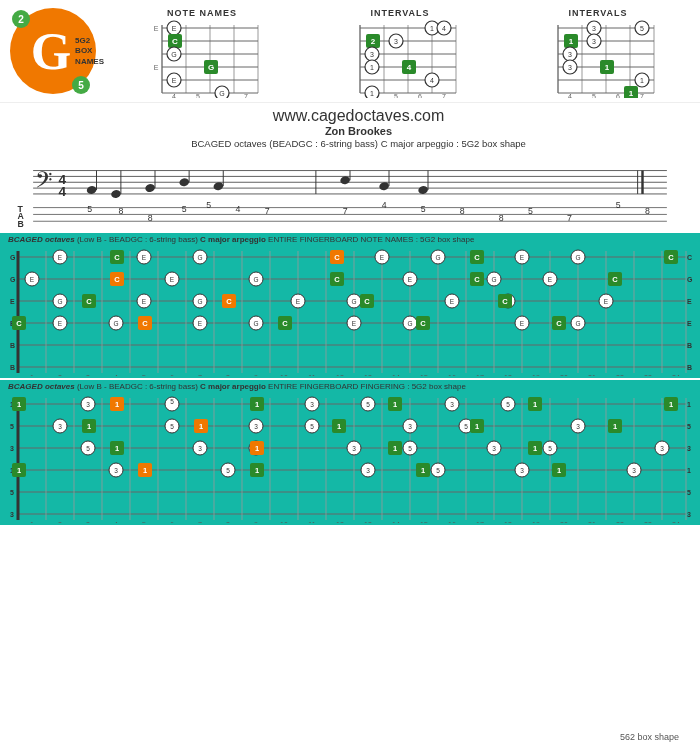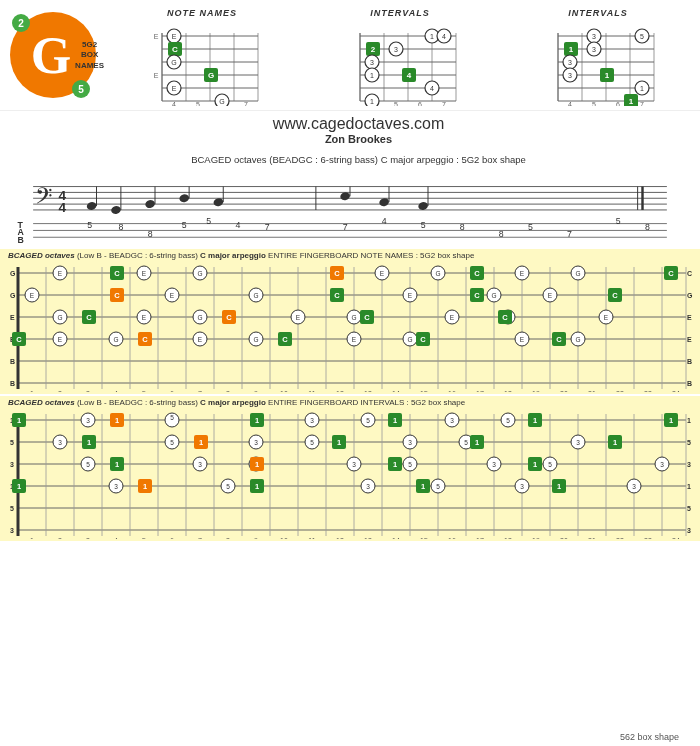--- a/index.html
+++ b/index.html
@@ -77,21 +77,20 @@
       align-items: center;
       justify-content: center;
     }
     .logo-label {
       position: absolute;
       right: -4px;
       top: 28px;
       font-size: 8px;
       font-weight: bold;
       color: #333;
-      text-align: center;
       line-height: 1.3;
     }
 
     .chord-diagrams {
       display: flex;
       gap: 14px;
       flex: 1;
     }
 
     .diagram-block {
@@ -99,23 +98,22 @@
       display: flex;
       flex-direction: column;
       align-items: center;
     }
 
     .diagram-title {
       font-size: 9px;
       font-weight: bold;
       color: #333;
       text-align: center;
-      margin-bottom: 10px;
+      margin-bottom: 2px;
       letter-spacing: 1px;
-      font-style: italic;
     }
 
     .fretboard-mini {
       position: relative;
       width: 100%;
       height: 78px;
     }
 
     .fretboard-mini svg {
       width: 100%;
@@ -134,39 +132,39 @@
       color: #333;
     }
     .author-name {
       font-size: 11px;
       font-weight: bold;
       color: #333;
     }
     .subtitle {
       font-size: 9.5px;
       color: #333;
-      margin-top: 9px;
+      margin-top: 1px;
     }
 
     
     .notation-area {
       background: #fff;
       padding: 2px 6px;
       position: relative;
       height: 82px;
       overflow: hidden;
     }
     .notation-area svg {
       width: 100%;
       height: 100%;
     }
 
     
     .fingerboard-section {
-      background: #fef9c3;
+      background: #14b8a6;
       padding: 2px 4px;
       position: relative;
     }
     .fingerboard-section-title {
       font-size: 8px;
       color: #333;
       margin-bottom: 2px;
       padding-left: 4px;
     }
     .fingerboard-section-title em {
@@ -588,21 +586,21 @@
       <circle cx="574" cy="77" r="7" fill="white" stroke="#333" stroke-width="1"></circle>
       <text x="574" y="80" font-size="6.5" text-anchor="middle" fill="#333">G</text>
       <rect x="548" y="70" width="14" height="14" rx="2" fill="#2a8a2a"></rect>
       <text x="555" y="80" font-size="7.5" text-anchor="middle" fill="white" font-weight="bold">C</text>
     </svg>
   </div>
 </div>
 
 <div class="fingerboard-section" style="margin-top:2px">
   <div class="fingerboard-section-title">
-    <em>BCAGED octaves</em><span> (Low B - BEADGC : 6-string bass) </span><strong>C major arpeggio</strong><span> ENTIRE FINGERBOARD  INTERVALS : 5G2 box shape</span>
+    <em>BCAGED octaves</em><span> (Low B - BEADGC : 6-string bass) </span><strong>C major arpeggio</strong><span> ENTIRE FINGERBOARD  FINGERING : 5G2 box shape</span>
   </div>
   <div class="fretboard-full">
     <svg viewBox="0 0 692 130" xmlns="http://www.w3.org/2000/svg" style="width:100%;display:block">
 
       <line x1="14" y1="11" x2="682" y2="11" stroke="#666" stroke-width="1"></line>
       <line x1="14" y1="33" x2="682" y2="33" stroke="#666" stroke-width="1"></line>
       <line x1="14" y1="55" x2="682" y2="55" stroke="#666" stroke-width="1"></line>
       <line x1="14" y1="77" x2="682" y2="77" stroke="#666" stroke-width="1"></line>
       <line x1="14" y1="99" x2="682" y2="99" stroke="#666" stroke-width="1"></line>
       <line x1="14" y1="121" x2="682" y2="121" stroke="#666" stroke-width="1"></line>

